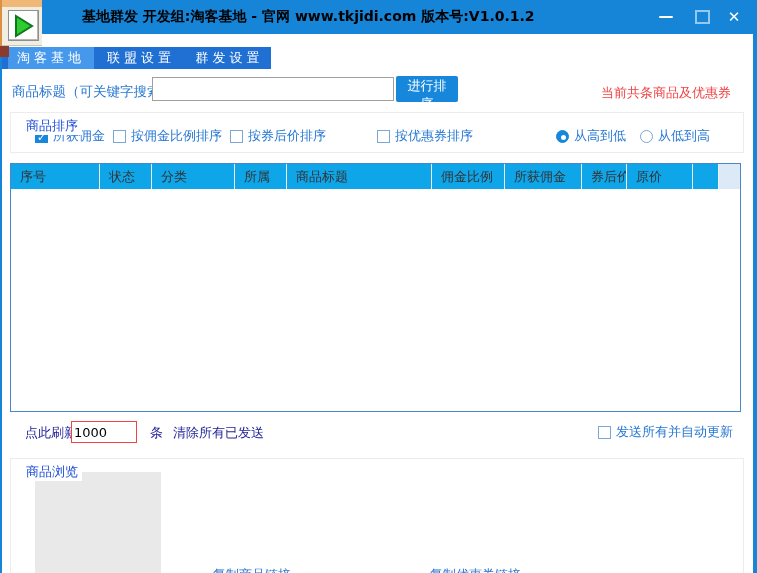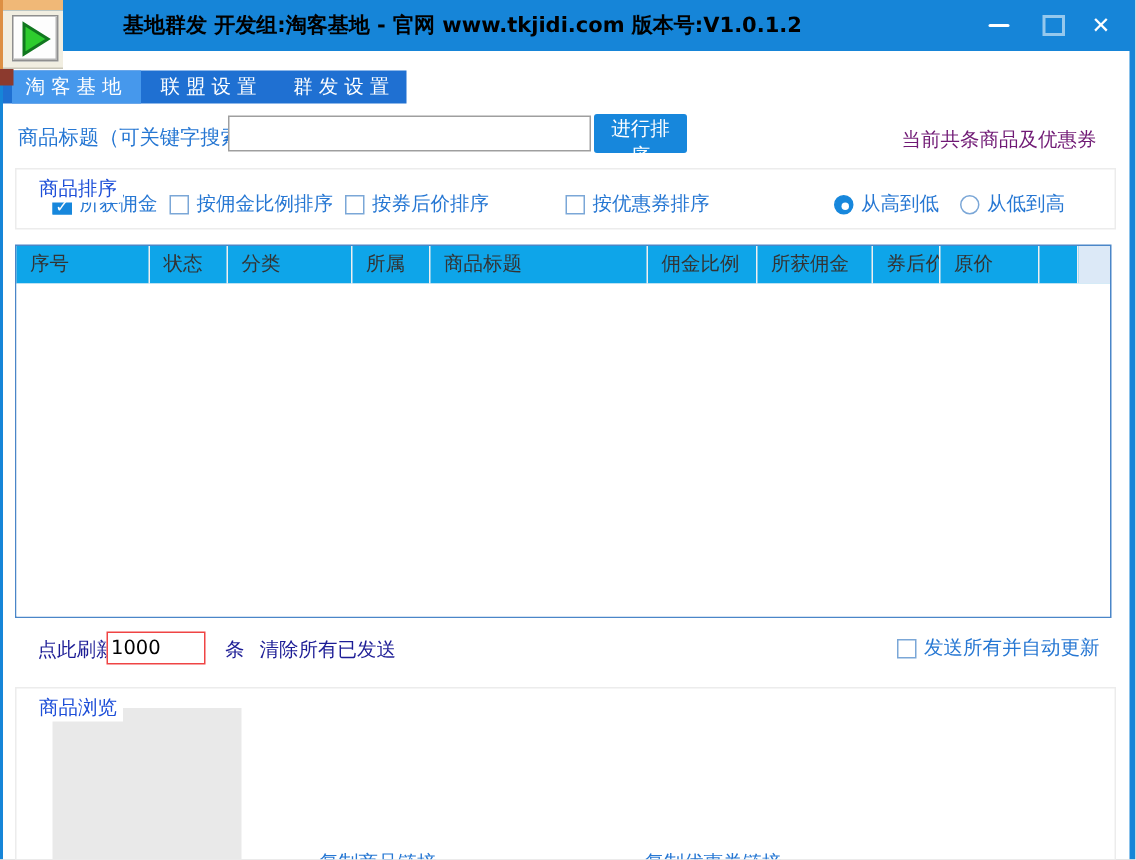--- a/index.html
+++ b/index.html
@@ -28,21 +28,21 @@
   
   .tabstrip{position:absolute;left:2px;top:47px;width:269px;height:22px;background:#1f70d2;display:flex;align-items:stretch;}
   .tab{display:flex;align-items:center;justify-content:center;color:#ffffff;font-size:13px;letter-spacing:4px;cursor:pointer;white-space:nowrap;}
   .tab-active{background:#4698ec;width:86px;margin-left:6px;}
   .tab-2{width:94px;}
   .tab-3{width:83px;}
   
   .search-label{position:absolute;left:12px;top:83px;color:#2677d3;font-size:13.5px;white-space:nowrap;}
   .search-input{position:absolute;left:152px;top:77px;width:232px;height:22px;border:1px solid #9f9f9f;background:#ffffff;font-size:13px;padding:0 4px;outline:none;}
   .sort-btn{position:absolute;left:396px;top:76px;width:62px;height:26px;background:#1787dc;color:#ffffff;font-size:13px;border:none;border-radius:2px;cursor:pointer;font-family:inherit;}
-  .status-red{position:absolute;right:26px;top:84px;color:#701a75;font-size:13px;white-space:nowrap;}
+  .status-red{position:absolute;right:26px;top:84px;color:#ef4444;font-size:13px;white-space:nowrap;}
   
   .groupbox{position:absolute;border:1px solid #ececec;background:#ffffff;box-sizing:border-box;}
   .group-sort{left:10px;top:112px;width:734px;height:41px;}
   .group-browse{left:10px;top:458px;width:734px;height:130px;}
   .group-title{position:absolute;background:#ffffff;padding:0 4px;color:#1d4ed8;font-size:13px;white-space:nowrap;z-index:2;margin-top:12px;}
   .gt-sort{left:22px;top:105px;}
   .gt-browse{left:22px;top:451px;}
   
   .opt{position:absolute;top:127px;display:flex;align-items:center;cursor:pointer;}
   .opt-label{color:#2677d3;font-size:13px;margin-left:5px;white-space:nowrap;}

